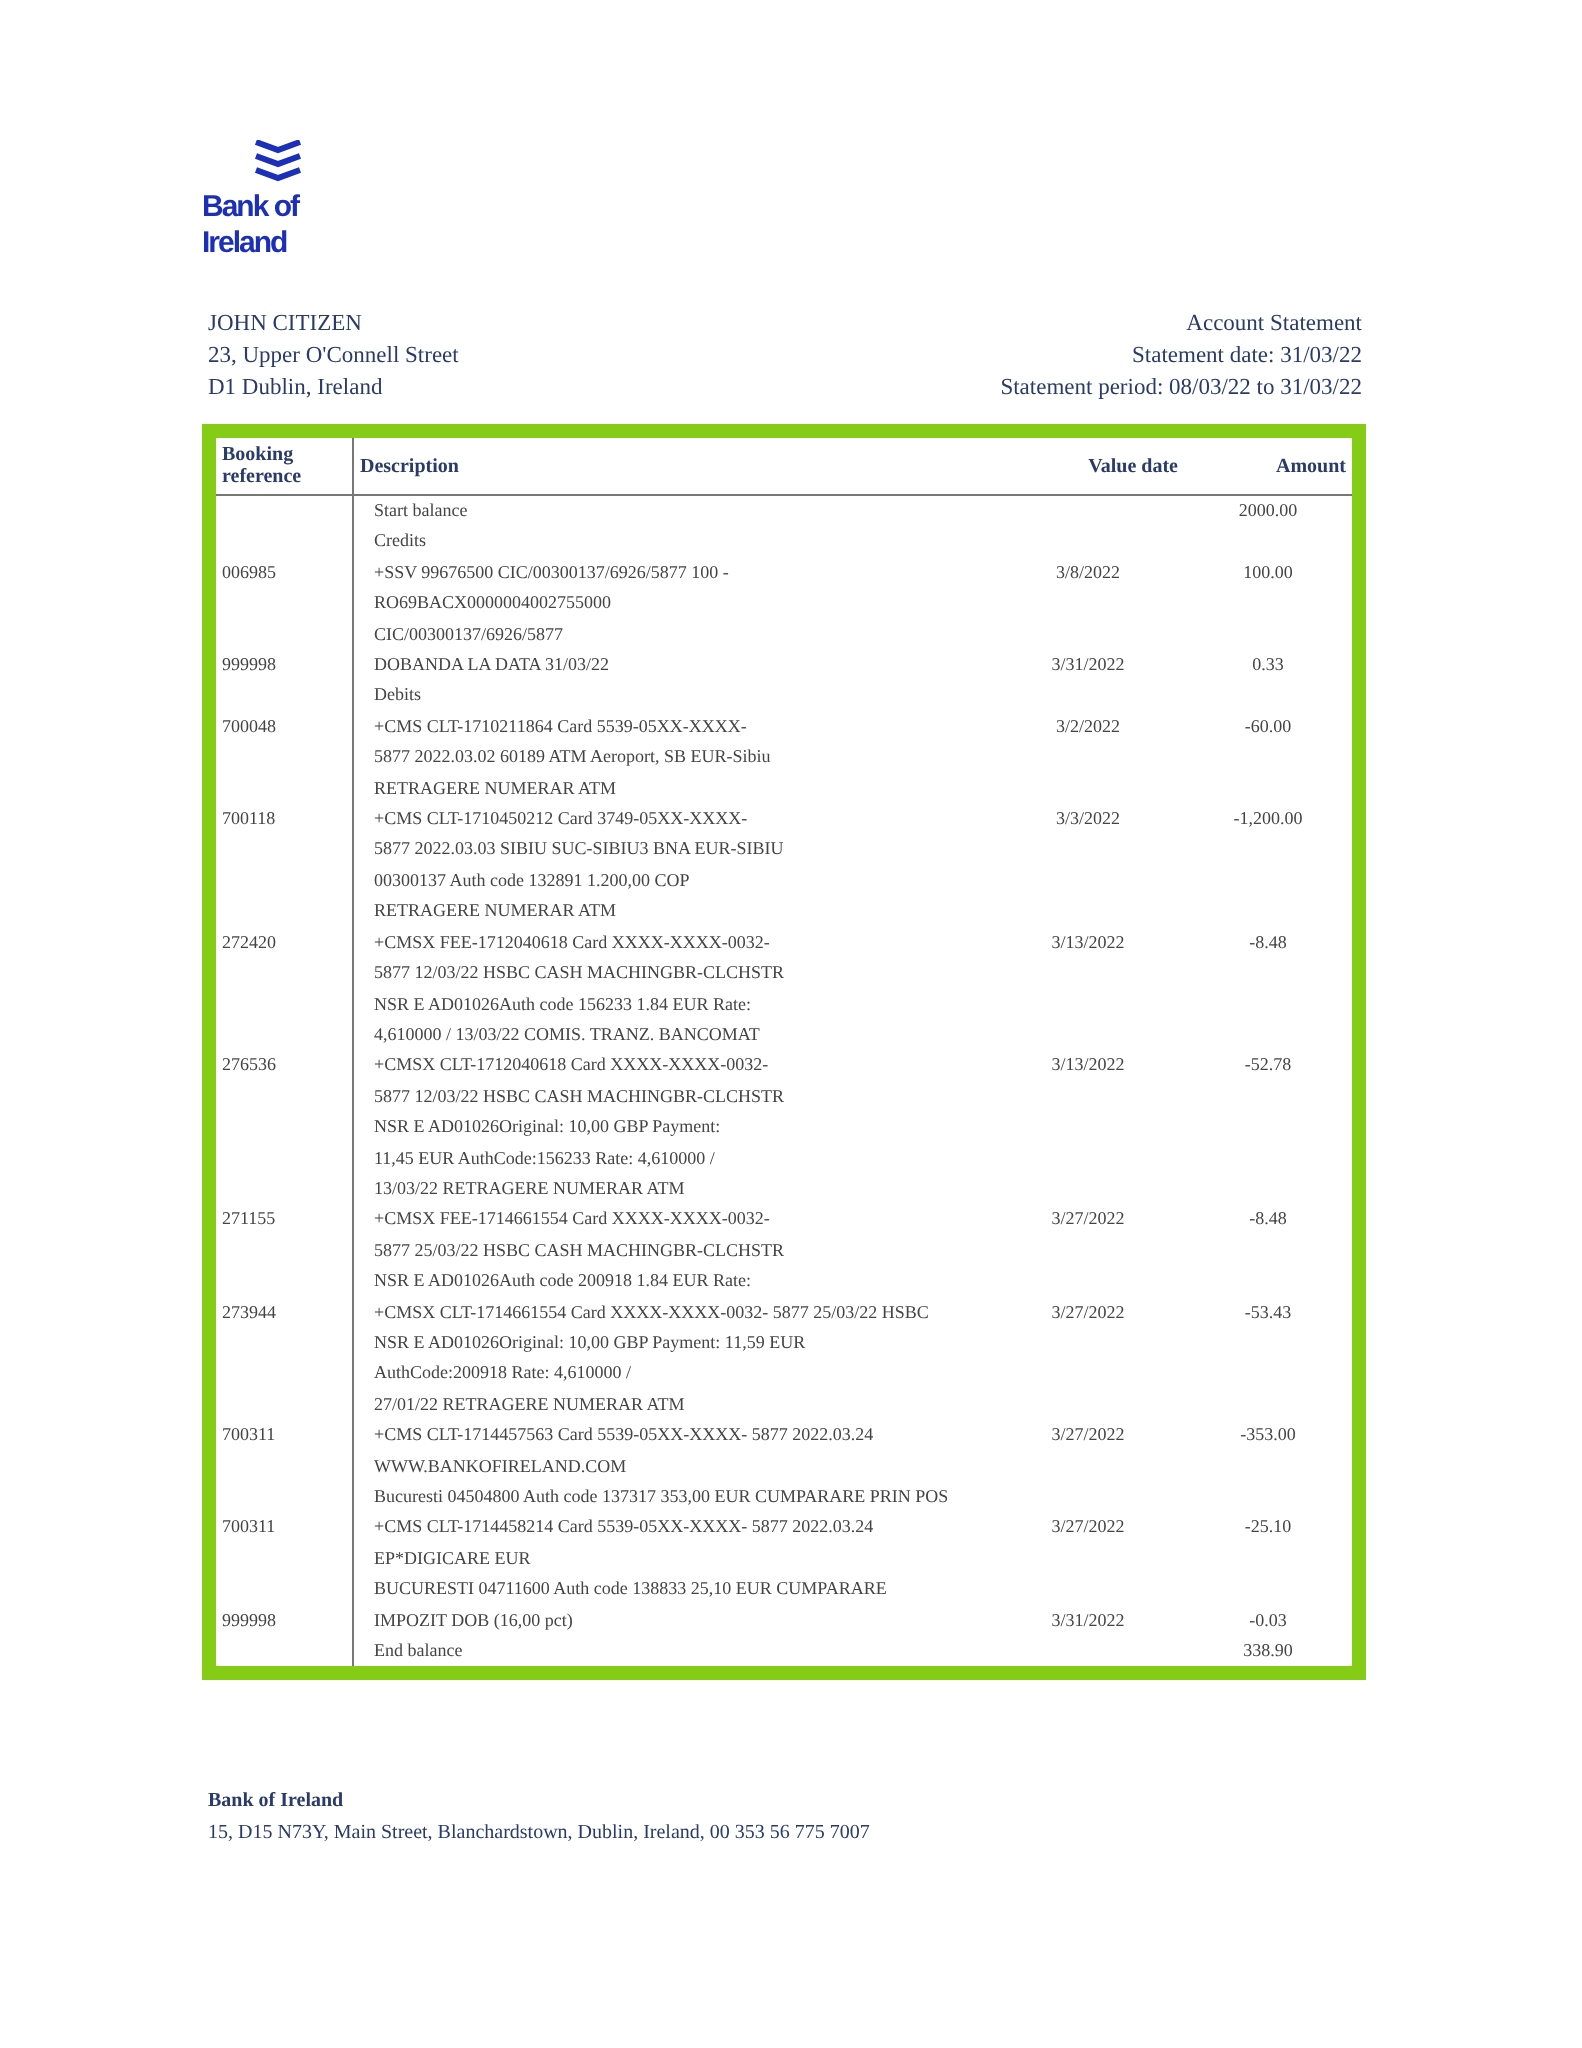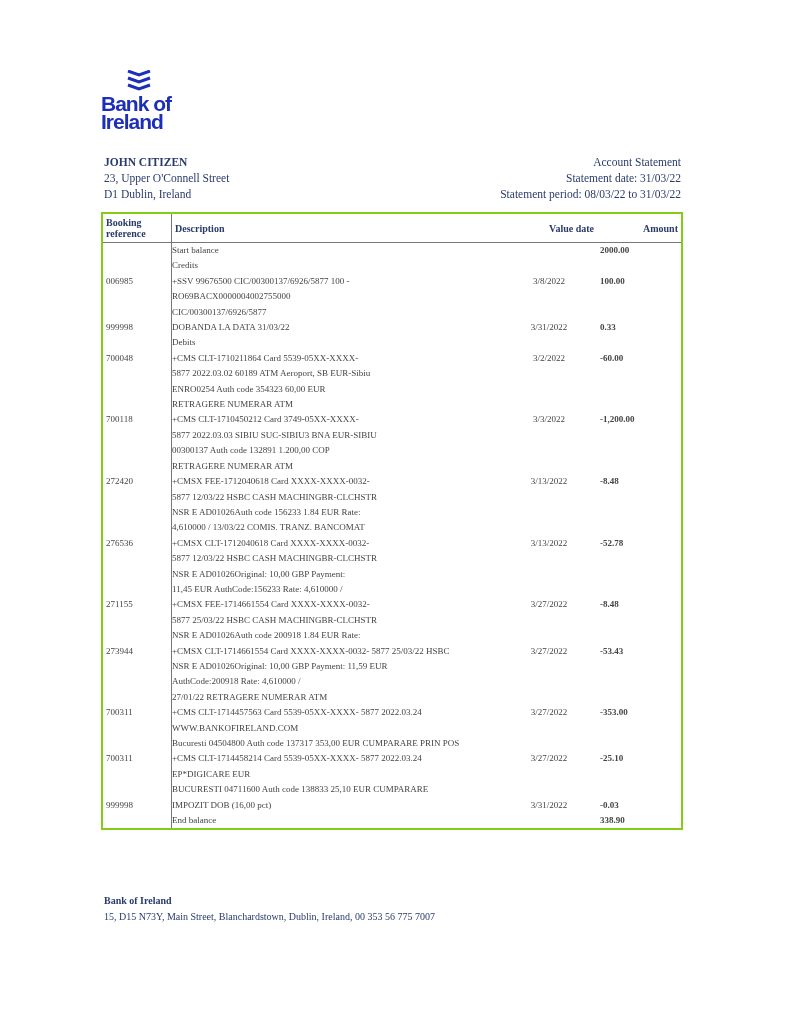--- a/index.html
+++ b/index.html
@@ -1,38 +1,38 @@
 <!DOCTYPE html>
 <html><head>
 <meta charset="utf-8">
 <style>
   html, body { margin: 0; padding: 0; background: #ffffff; }
   body { width: 791px; height: 1024px; position: relative; overflow: hidden;
          font-family: "Liberation Serif", "DejaVu Serif", serif; color: #3a3a3a; }
   .logo { position: absolute; left: 101px; top: 70px; width: 80px; }
   .logo svg { display: block; margin-left: 26px; }
   .logo-text { font-family: "Liberation Sans", "DejaVu Sans", sans-serif; font-weight: bold;
-               color: #1c2fb8; font-size: 21px; line-height: 18px; letter-spacing: -1px; margin-top: 3px; }
+               color: #1c2fb8; font-size: 15px; line-height: 18px; letter-spacing: -1px; margin-top: 3px; }
   .navy { color: #2a3b6b; }
   .cust { position: absolute; left: 104px; top: 154px; font-size: 11.5px; line-height: 16px; }
-  .cust .name { font-weight: bold; }
+  .cust .name { font-weight: normal; }
   .stmt { position: absolute; right: 110px; top: 154px; font-size: 11.5px; line-height: 16px; text-align: right; }
   .stmt .title { font-weight: normal; }
   table.tx { position: absolute; left: 101px; top: 212px; width: 582px; border-collapse: collapse;
-             border: 2px solid #84cc16; font-size: 9px; color: #444; }
+             border: 7px solid #84cc16; font-size: 9px; color: #444; }
   table.tx th { color: #2a3b6b; font-weight: bold; font-size: 10px; text-align: left;
                 border-bottom: 1px solid #777; padding: 2px 3px; line-height: 11px; height: 24px; }
   table.tx th.ref { border-right: 1px solid #777; width: 62px; }
   table.tx th.val { text-align: right; width: 90px; }
   table.tx th.amt { text-align: right; width: 78px; }
   table.tx td { padding: 0 3px; line-height: 15.4px; vertical-align: middle; }
   table.tx td.ref { border-right: 1px solid #777; }
-  table.tx td.desc { padding-left: 0; }
+  table.tx td.desc { padding-left: 10px; }
   table.tx td.val { text-align: center; }
-  table.tx td.amt { text-align: left; font-weight: bold; }
+  table.tx td.amt { text-align: center; }
   .footer { position: absolute; left: 104px; top: 893px; font-size: 10px; line-height: 16px; }
   .footer .bank { font-weight: bold; }
 </style>
 </head>
 <body>
 
 <div class="logo">
   <svg width="24" height="22" viewBox="0 0 24 22">
     <polyline points="1,1 12,5 23,1" fill="none" stroke="#1c2fb8" stroke-width="3"></polyline>
     <polyline points="1,8 12,12 23,8" fill="none" stroke="#1c2fb8" stroke-width="3"></polyline>
@@ -118,26 +118,20 @@
         <td class="amt">-60.00</td>
       </tr>
       <tr>
         <td class="ref"></td>
         <td class="desc">5877 2022.03.02 60189 ATM Aeroport, SB EUR-Sibiu</td>
         <td class="val"></td>
         <td class="amt"></td>
       </tr>
       <tr>
         <td class="ref"></td>
-        <td class="desc">ENRO0254   Auth code 354323 60,00 EUR</td>
-        <td class="val"></td>
-        <td class="amt"></td>
-      </tr>
-      <tr>
-        <td class="ref"></td>
         <td class="desc">RETRAGERE NUMERAR ATM</td>
         <td class="val"></td>
         <td class="amt"></td>
       </tr>
       <tr>
         <td class="ref">700118</td>
         <td class="desc">+CMS CLT-1710450212 Card 3749-05XX-XXXX-</td>
         <td class="val">3/3/2022</td>
         <td class="amt">-1,200.00</td>
       </tr>
@@ -201,20 +195,26 @@
         <td class="val"></td>
         <td class="amt"></td>
       </tr>
       <tr>
         <td class="ref"></td>
         <td class="desc">11,45 EUR AuthCode:156233 Rate: 4,610000 /</td>
         <td class="val"></td>
         <td class="amt"></td>
       </tr>
       <tr>
+        <td class="ref"></td>
+        <td class="desc">13/03/22 RETRAGERE NUMERAR ATM</td>
+        <td class="val"></td>
+        <td class="amt"></td>
+      </tr>
+      <tr>
         <td class="ref">271155</td>
         <td class="desc">+CMSX FEE-1714661554 Card XXXX-XXXX-0032-</td>
         <td class="val">3/27/2022</td>
         <td class="amt">-8.48</td>
       </tr>
       <tr>
         <td class="ref"></td>
         <td class="desc">5877 25/03/22 HSBC CASH MACHINGBR-CLCHSTR</td>
         <td class="val"></td>
         <td class="amt"></td>

